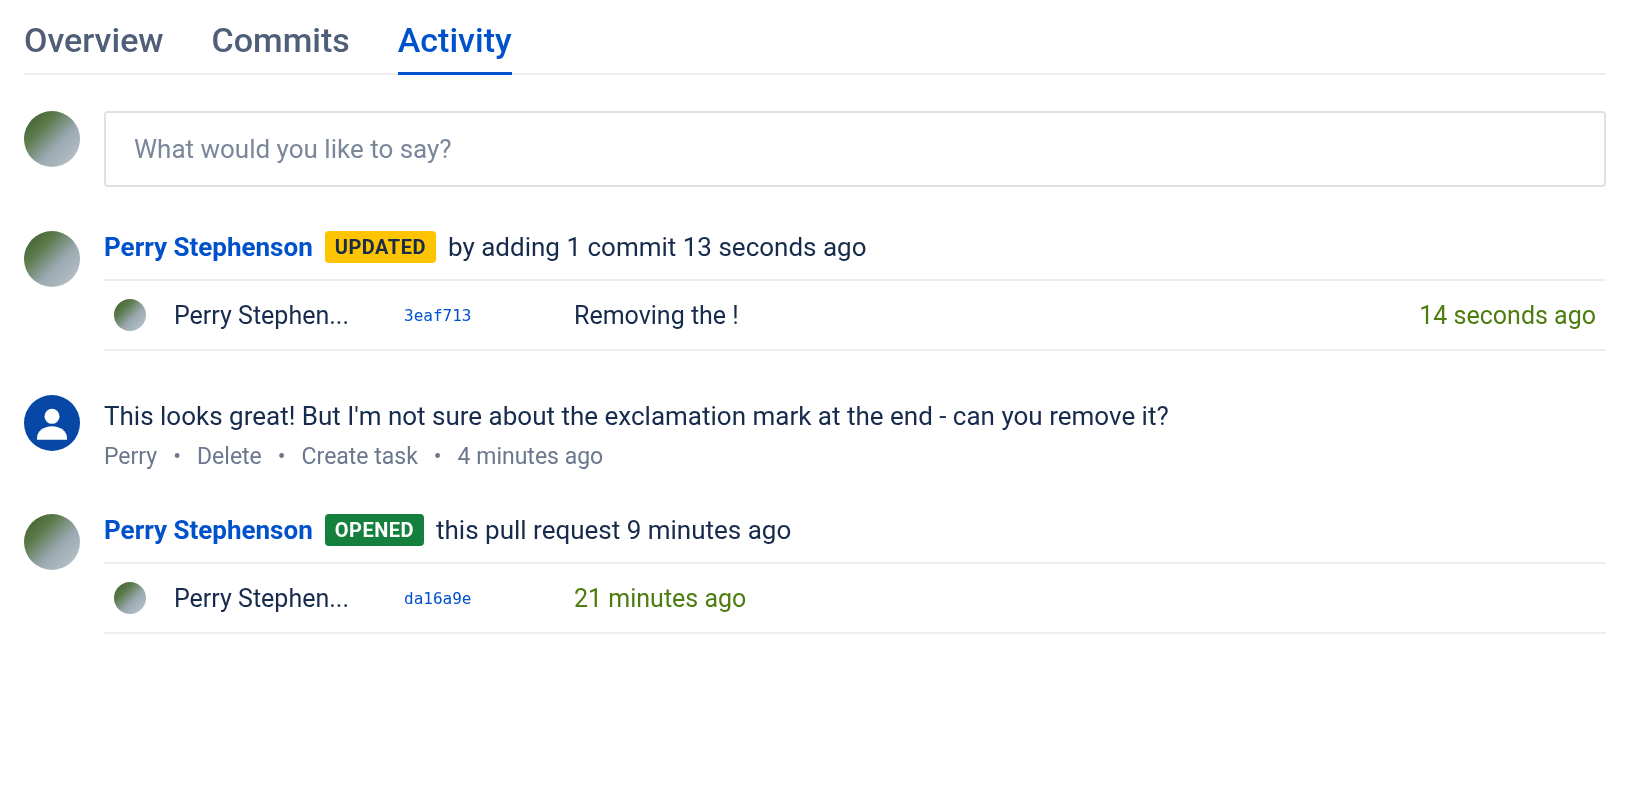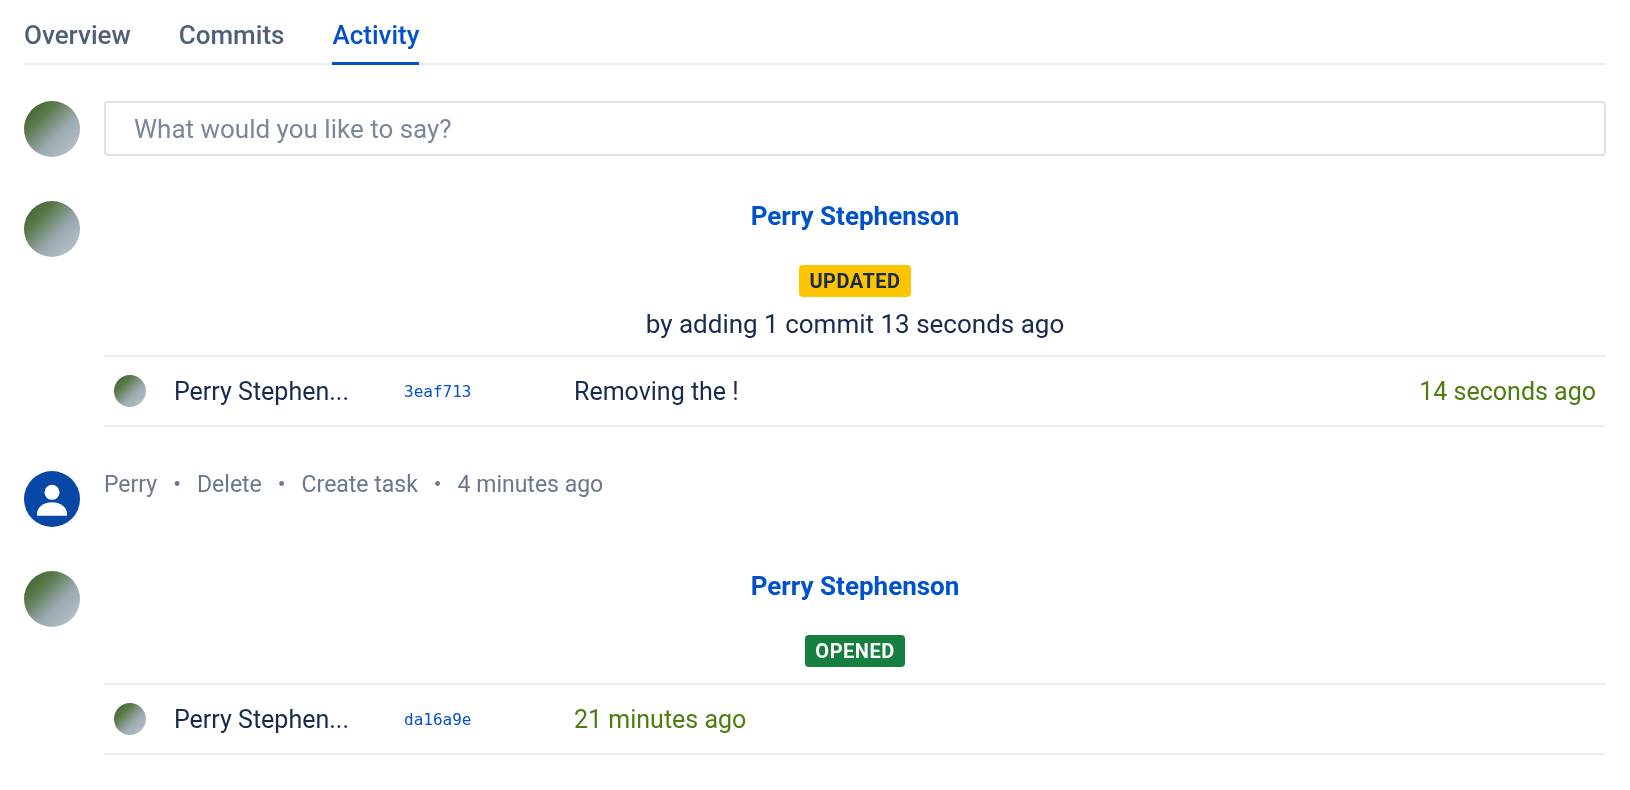--- a/index.html
+++ b/index.html
@@ -14,21 +14,21 @@
       padding: 20px 24px;
     }
     .tabs {
       display: flex;
       gap: 48px;
       border-bottom: 2px solid #eee;
       margin-bottom: 36px;
     }
     .tab {
       padding: 0 0 12px 0;
-      font-size: 26px;
+      font-size: 34px;
       font-weight: 500;
       color: #505F79;
       cursor: pointer;
       border-bottom: 3px solid transparent;
       margin-bottom: -2px;
     }
     .tab.active {
       color: #0052CC;
       border-bottom-color: #0052CC;
     }
@@ -60,21 +60,21 @@
     }
     .avatar-small {
       width: 32px;
       height: 32px;
       border-radius: 50%;
       flex-shrink: 0;
       background: linear-gradient(135deg, #3a5a2a 0%, #5a7a4a 30%, #9aa9b0 60%, #c0c8d0 100%);
     }
     .comment-input {
       flex: 1;
-      height: 55px;
+      height: 76px;
       border: 2px solid #DFE1E6;
       border-radius: 4px;
       padding: 0 28px;
       font-size: 26px;
       color: #7A869A;
       outline: none;
       font-family: inherit;
     }
     .comment-input::placeholder {
       color: #7A869A;
@@ -87,36 +87,34 @@
     }
     .activity-content {
       flex: 1;
     }
     .activity-header {
       display: flex;
       align-items: center;
       gap: 12px;
       flex-wrap: wrap;
       margin-bottom: 16px;
-      flex-direction: column;
     }
     .author-link {
       color: #0052CC;
       font-weight: 700;
       font-size: 26px;
       text-decoration: none;
     }
     .badge {
       display: inline-block;
       padding: 4px 10px;
       border-radius: 4px;
       font-size: 20px;
       font-weight: 700;
       letter-spacing: 0.5px;
-      margin-top: 22px;
     }
     .badge-updated {
       background: #FFC400;
       color: #172B4D;
     }
     .badge-opened {
       background: #15803d;
       color: #fff;
     }
     .activity-text {
@@ -219,38 +217,40 @@
 </div>
 
 <div class="activity-item">
   <div class="avatar avatar-default">
     <svg viewBox="0 0 24 24">
       <circle cx="12" cy="8" r="4.5"></circle>
       <path d="M12 14c-5 0-9 3-9 7v1h18v-1c0-4-4-7-9-7z"></path>
     </svg>
   </div>
   <div class="activity-content">
+    <div class="comment-body">This looks great! But I'm not sure about the exclamation mark at the end - can you remove it?</div>
     <div class="comment-actions">
       <a class="comment-action-link">Perry</a>
       <span class="dot-sep">•</span>
       <a class="comment-action-link">Delete</a>
       <span class="dot-sep">•</span>
       <a class="comment-action-link">Create task</a>
       <span class="dot-sep">•</span>
       <span>4 minutes ago</span>
     </div>
   </div>
 </div>
 
 <div class="activity-item">
   <div class="avatar"></div>
   <div class="activity-content">
     <div class="activity-header">
       <a class="author-link">Perry Stephenson</a>
       <span class="badge badge-opened">OPENED</span>
+      <span class="activity-text">this pull request 9 minutes ago</span>
     </div>
     <div class="commit-table">
       <div class="commit-row">
         <div class="commit-author">
           <div class="avatar-small"></div>
           <span>Perry Stephen...</span>
         </div>
         <div class="commit-hash">da16a9e</div>
         <div class="commit-time">21 minutes ago</div>
       </div>

